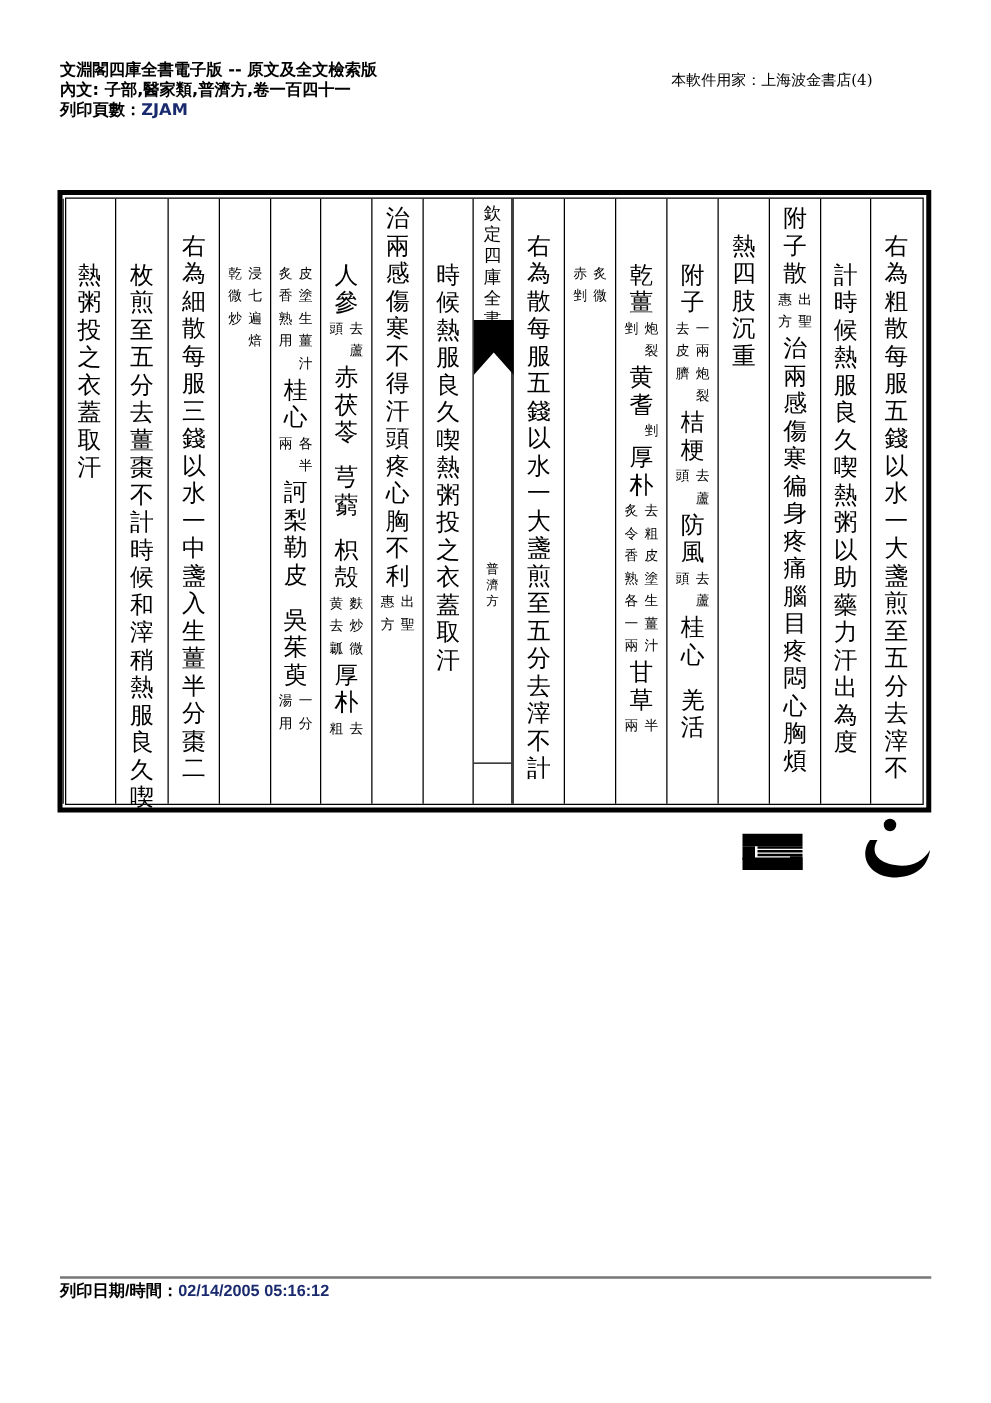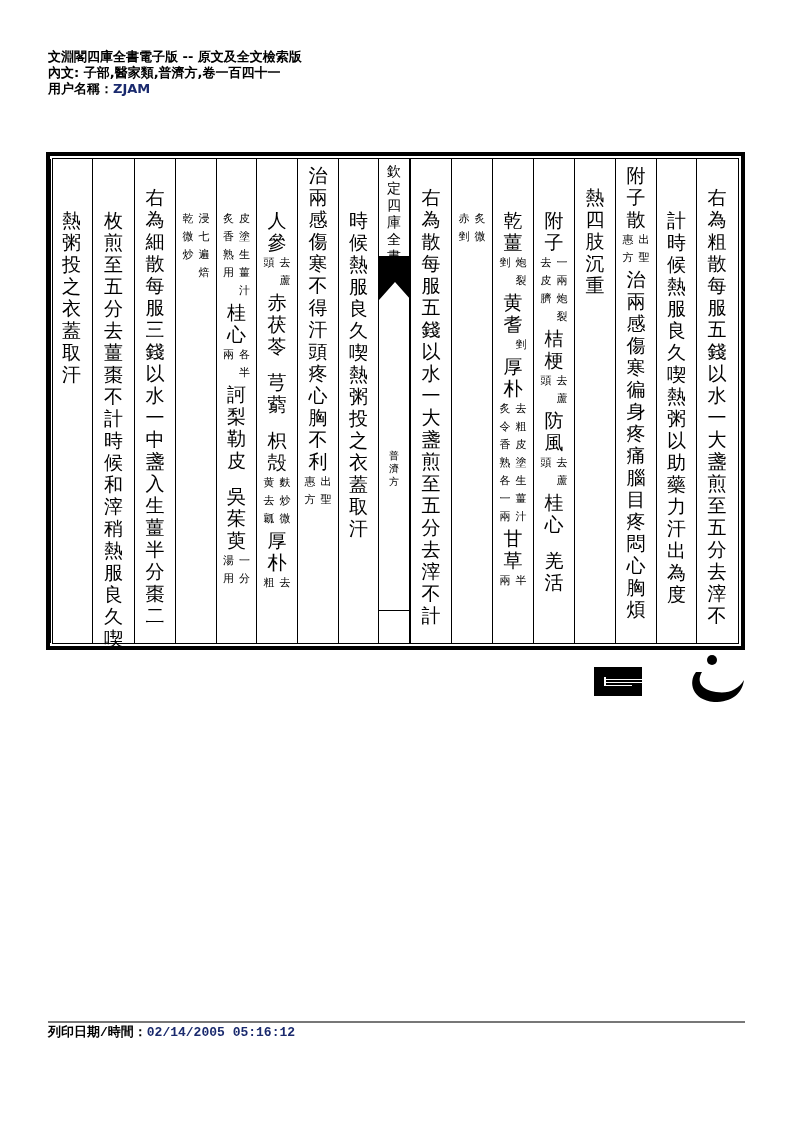--- a/index.html
+++ b/index.html
@@ -16,32 +16,33 @@
   .big{font-size:19px;line-height:22px;width:22px;text-align:center;}
   .ann{display:flex;flex-direction:row-reverse;justify-content:center;gap:4px;margin:1px 0;}
   .ann .sub{display:flex;flex-direction:column;width:12px;align-items:center;font-size:11px;line-height:18px;}
   .ann .sub span{display:block;}
   .spine{position:absolute;top:0;bottom:0;}
   .spine-title{position:absolute;left:0;right:0;top:4px;display:flex;flex-direction:column;align-items:center;font-size:14px;line-height:17px;}
   .spine-fish{position:absolute;left:0;right:0;top:97px;height:44px;}
   .spine-sub{position:absolute;left:0;right:0;top:290px;display:flex;flex-direction:column;align-items:center;font-size:10px;line-height:13px;}
   .spine-line{position:absolute;left:0;right:0;top:451px;height:1px;background:#000;}
   .logos{position:absolute;left:592px;top:650px;width:160px;height:60px;}
-  .ftr{position:absolute;left:48px;top:1024px;font-family:Liberation Mono, monospace;font-weight:bold;font-size:13px;line-height:17px;}
+  .ftr{position:absolute;left:48px;top:1024px;font-family:Liberation Sans, sans-serif;font-weight:bold;font-size:13px;line-height:17px;}
   .ftr .val{color:#1a2a6e;}
 </style>
 </head>
 <body>
 
 <div class="hdr hdr-left">
   <div>文淵閣四庫全書電子版 -- 原文及全文檢索版</div>
   <div><span>內文: </span><span>子部,醫家類,普濟方,卷一百四十一</span></div>
-  <div><span>用户名稱：</span><span class="val">ZJAM</span></div>
+  <div><span>列印頁數：</span><span class="val">ZJAM</span></div>
 </div>
 <div class="hdr hdr-right">
+  <div>本軟件用家：上海波金書店(4)</div>
 </div>
 
 <div class="frame">
   <div class="frame-inner" id="inner">
 
   <div class="col" style="left: 643px; width: 41px;">
         <div class="col-text" style="top: 27px;">
           <div class="big">右</div>
           <div class="big">為</div>
           <div class="big">粗</div>

